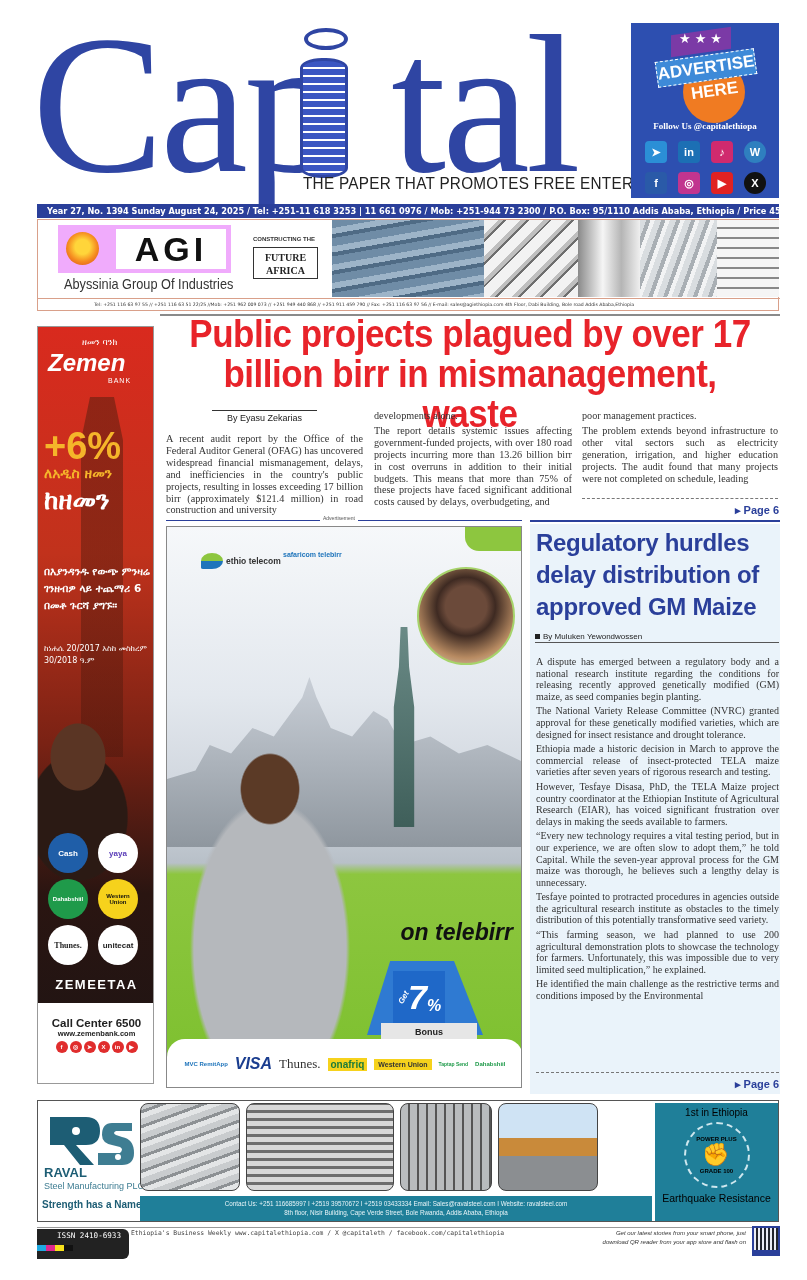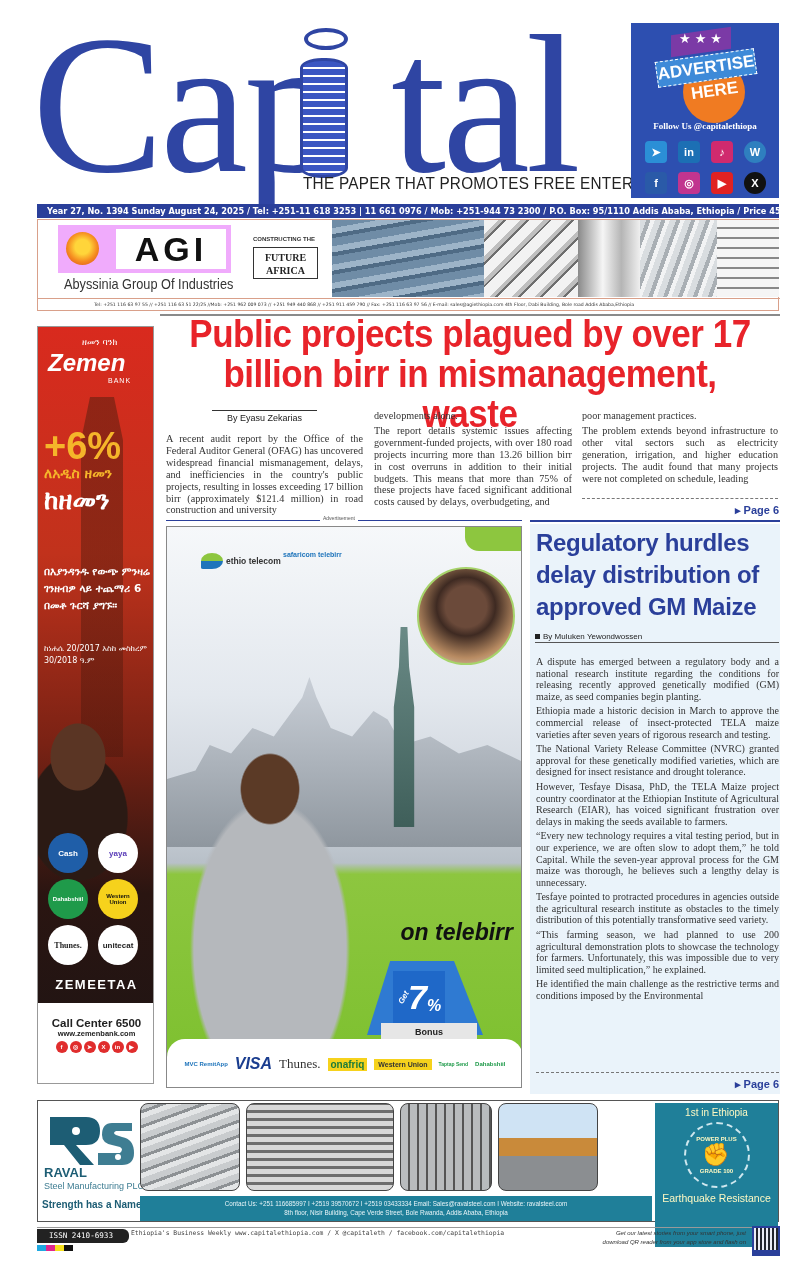--- a/index.html
+++ b/index.html
@@ -287,36 +287,36 @@
   .raval-name { position: absolute; left: 6px; top: 64px; font-family: "Liberation Sans", sans-serif; font-weight: bold; color: #1d5d74; font-size: 13px; }
   .raval-sub { position: absolute; left: 6px; top: 80px; font-family: "Liberation Sans Narrow", "Liberation Sans", sans-serif; color: #3e7d92; font-size: 9px; }
   .raval-tag { position: absolute; left: 4px; top: 98px; font-family: "Liberation Sans", sans-serif; font-weight: bold; color: #1d5d74; font-size: 10px; }
   .raval-photos { position: absolute; left: 102px; top: 2px; width: 512px; height: 90px; display: flex; gap: 6px; }
   .raval-photo { height: 88px; border-radius: 8px; border: 1px solid #444; }
   .raval-contact {
     position: absolute; left: 102px; top: 95px; width: 512px; height: 25px; background: #1f7f99;
     color: #e8f4f8; font-family: "Liberation Sans", sans-serif; font-size: 6.3px; text-align: center; line-height: 9px; padding-top: 3px;
   }
   .raval-right {
-    position: absolute; left: 617px; top: 2px; width: 123px; height: 144px; background: #1f7f99; color: #fef9c3; text-align: center;
+    position: absolute; left: 617px; top: 2px; width: 123px; height: 118px; background: #1f7f99; color: #000000; text-align: center;
     font-family: "Liberation Sans", sans-serif;
   }
   .raval-first { margin-top: 4px; font-size: 10px; }
   .raval-emblem {
     margin: 4px auto 0; width: 66px; height: 66px; border-radius: 50%; border: 2px dashed #cfe8ef;
     display: flex; flex-direction: column; align-items: center; justify-content: center; font-size: 6px; font-weight: bold; gap: 2px;
   }
   .raval-fist { font-size: 22px; line-height: 22px; font-family: "DejaVu Sans", sans-serif; }
   .raval-eq { margin-top: 4px; font-size: 10.5px; }
 
   
   .footer-rule { position: absolute; left: 37px; top: 1227px; width: 742px; height: 1px; background: #999; }
   .issn {
-    position: absolute; left: 37px; top: 1229px; width: 92px; height: 14px; background: #222; color: #fff;
-    font-family: "DejaVu Sans Mono", monospace; font-size: 7.6px; line-height: 13px; padding-left: 12px;
+    position: absolute; left: 37px; top: 1229px; width: 92px; height: 30px; background: #222; color: #fff;
+    font-family: "DejaVu Sans Mono", monospace; font-size: 7.6px; line-height: 13px; padding-left: 20px;
     border-top-right-radius: 6px; border-bottom-right-radius: 6px;
   }
   .cmyk { position: absolute; left: 37px; top: 1245px; display: flex; }
   .cmyk span { width: 9px; height: 6px; display: block; }
   .footer-text {
     position: absolute; left: 131px; top: 1229px; font-family: "DejaVu Sans Mono", monospace; font-size: 6.4px; color: #444; white-space: nowrap;
   }
   .qr-text {
     position: absolute; left: 566px; top: 1229px; width: 180px; text-align: right;
     font-family: "Liberation Sans", sans-serif; font-style: italic; font-size: 6px; line-height: 9px; color: #333;
@@ -476,22 +476,22 @@
     <span class="tb-partner" style="font-size:5px;color:#1f9a4a">Taptap Send</span>
     <span class="tb-partner" style="font-size:6px;color:#1f9a4a">Dahabshiil</span>
   </div>
 </div>
 
 <div class="story2-bg"></div>
 <h2 class="story2-headline">Regulatory hurdles delay distribution of approved GM Maize</h2>
 <div class="byline-2"><span class="sq"></span><span>By Muluken Yewondwossen</span></div>
 <div class="col col-4">
   <p>A dispute has emerged between a regulatory body and a national research institute regarding the conditions for releasing recently approved genetically modified (GM) maize, as seed companies begin planting.</p>
+  <p>The National Variety Release Committee (NVRC) granted approval for these genetically modified varieties, which are designed for insect resistance and drought tolerance.</p>
   <p>Ethiopia made a historic decision in March to approve the commercial release of insect-protected TELA maize varieties after seven years of rigorous research and testing.</p>
-  <p>The National Variety Release Committee (NVRC) granted approval for these genetically modified varieties, which are designed for insect resistance and drought tolerance.</p>
   <p>However, Tesfaye Disasa, PhD, the TELA Maize project country coordinator at the Ethiopian Institute of Agricultural Research (EIAR), has voiced significant frustration over delays in making the seeds available to farmers.</p>
   <p>“Every new technology requires a vital testing period, but in our experience, we are often slow to adopt them,” he told Capital. While the seven-year approval process for the GM maize was thorough, he believes such a lengthy delay is unnecessary.</p>
   <p>Tesfaye pointed to protracted procedures in agencies outside the agricultural research institute as obstacles to the timely distribution of this potentially transformative seed variety.</p>
   <p>“This farming season, we had planned to use 200 agricultural demonstration plots to showcase the technology for farmers. Unfortunately, this was impossible due to very limited seed multiplication,” he explained.</p>
   <p>He identified the main challenge as the restrictive terms and conditions imposed by the Environmental</p>
 </div>
 <div class="story2-rule"></div>
 <div class="page-ref page-ref-2">▸ Page 6</div>
 
 <div class="raval">

